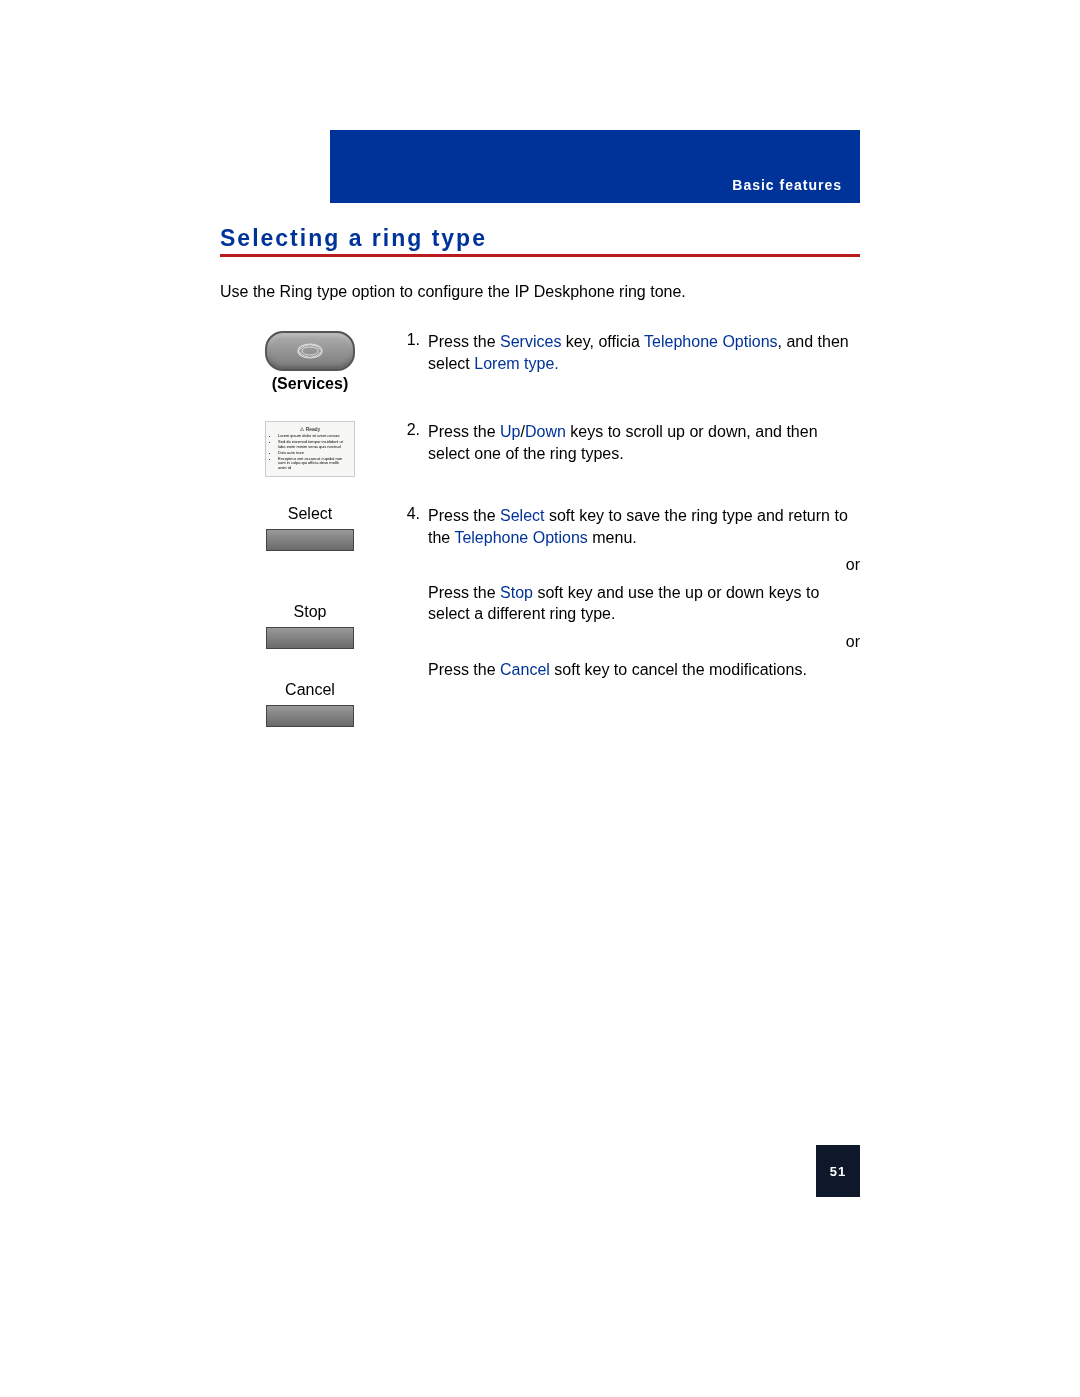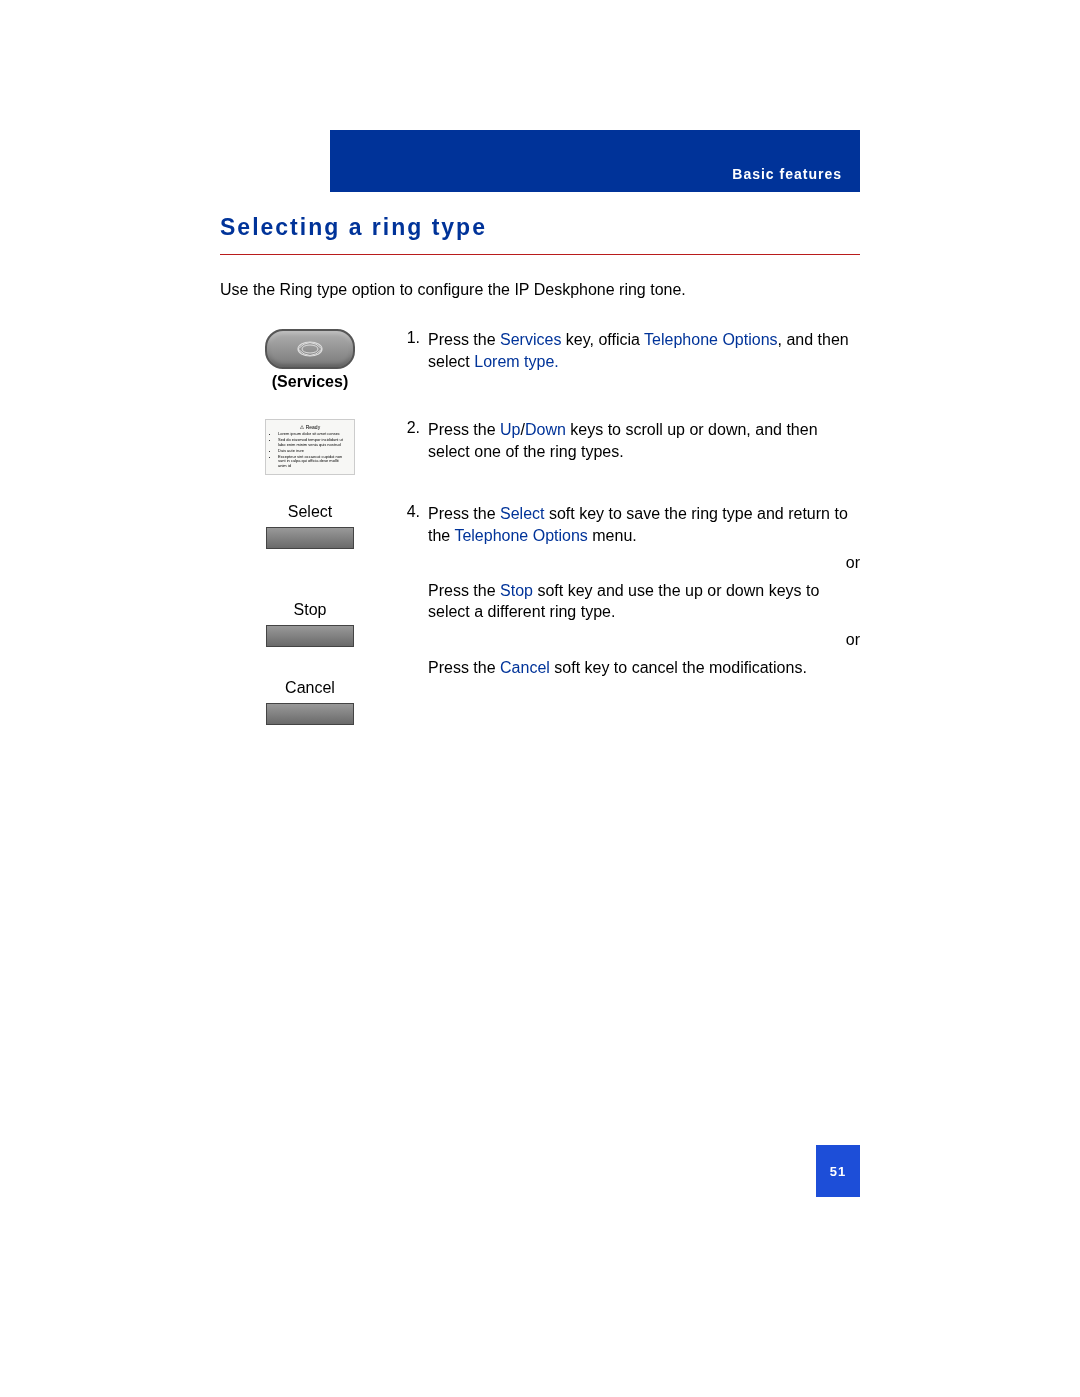--- a/index.html
+++ b/index.html
@@ -14,42 +14,42 @@
   .page {
     width: 1080px;
     height: 1397px;
     position: relative;
     box-sizing: border-box;
     padding: 130px 220px 60px 220px;
   }
   .header-bar {
     background: #003399;
     color: #fff;
-    height: 62px;
+    height: 73px;
     margin-left: 110px;
     display: flex;
     align-items: flex-end;
     justify-content: flex-end;
     padding: 4px 18px 10px 0;
     box-sizing: border-box;
   }
   .header-text {
     font-weight: bold;
     font-size: 14px;
     letter-spacing: 1px;
   }
   .title {
     color: #003399;
     font-size: 23px;
     font-weight: bold;
     letter-spacing: 2px;
     margin-top: 22px;
     margin-bottom: 4px;
-    border-bottom: 1px solid #b91c1c;
-    padding-bottom: 13px;
+    border-bottom: 3px solid #b91c1c;
+    padding-bottom: 2px;
     display: block;
   }
   .intro {
     margin-top: 24px;
     line-height: 1.4;
   }
   .procedure-intro {
     margin-top: 18px;
   }
   .steps-area {
@@ -151,21 +151,21 @@
   .step4-inner {
     display: flex;
     width: 100%;
   }
   .page-num-box {
     position: absolute;
     right: 220px;
     bottom: 200px;
     width: 44px;
     height: 52px;
-    background: #1d4ed8;
+    background: #0f172a;
     color: #fff;
     display: flex;
     align-items: center;
     justify-content: center;
     font-size: 13px;
     font-weight: bold;
     letter-spacing: 1px;
   }
   .left-col-stack {
     display: flex;

